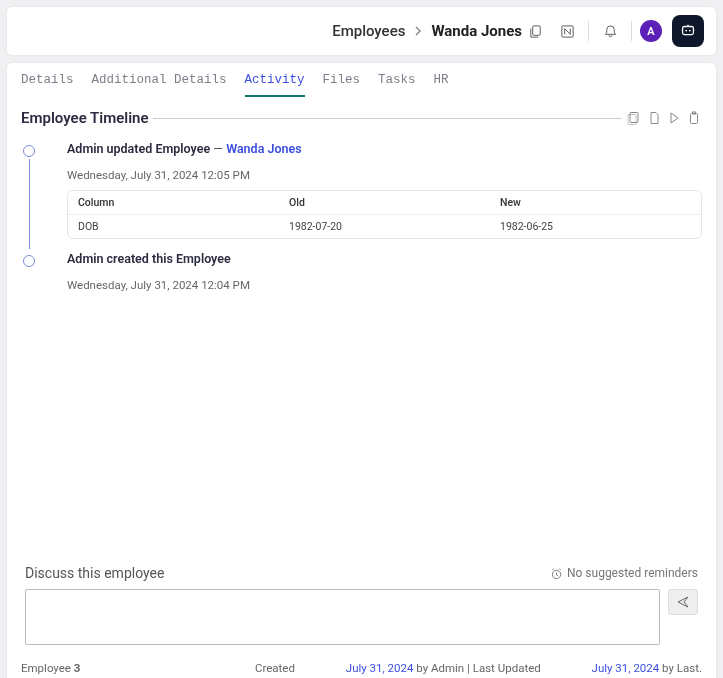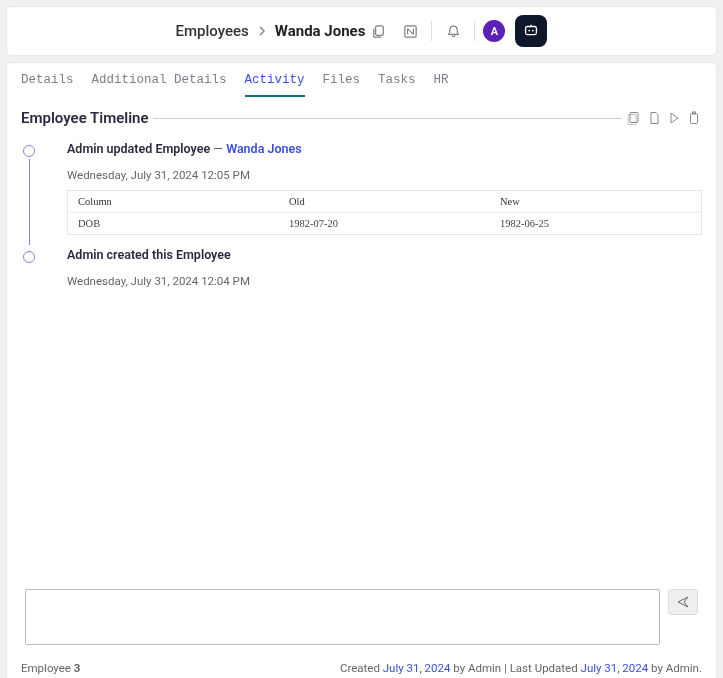--- a/index.html
+++ b/index.html
@@ -11,21 +11,21 @@
     overflow: hidden;
     color: #333;
   }
   .header-bar {
     background: #fff;
     border-radius: 6px;
     margin: 6px 6px 0 6px;
     padding: 8px 12px;
     display: flex;
     align-items: center;
-    justify-content: center;
+    justify-content: flex-end;
     border: 1px solid #e8e8ec;
   }
   .breadcrumb {
     display: flex;
     align-items: center;
     gap: 8px;
     font-size: 15px;
   }
   .breadcrumb .parent { color: #333; font-weight: 500; }
   .breadcrumb .chev { color: #888; }
@@ -89,23 +89,22 @@
   .tl-dot { width: 12px; height: 12px; border: 1.5px solid #7b8ad6; border-radius: 50%; background: #fff; margin-top: 4px; }
   .tl-line { width: 1px; flex: 1; background: #7b8ad6; margin: 2px 0; }
   .tl-body { flex: 1; padding-bottom: 12px; }
   .tl-title { font-size: 12.5px; font-weight: 600; color: #2a2a40; }
   .tl-title .link { color: #3c4ee0; font-weight: 600; }
   .tl-title .dash { color: #555; font-weight: 400; }
   .tl-date { font-size: 11.5px; color: #666; margin-top: 12px; }
   .change-table {
     margin-top: 8px;
     border: 1px solid #e5e5ea;
-    border-radius: 0;
+    border-radius: 6px;
     overflow: hidden;
-    font-family: Liberation Serif, serif;
   }
   .ct-header, .ct-row { display: flex; font-size: 10.5px; }
   .ct-header { background: #fff; border-bottom: 1px solid #eee; }
   .ct-cell { padding: 5px 10px; flex: 1; color: #444; }
   .ct-header .ct-cell { color: #333; font-weight: 500; }
   .discuss-area {
     margin-top: auto;
     padding: 0 18px 8px 18px;
   }
   .discuss-header {
@@ -127,21 +126,21 @@
     background: #eee; border: 1px solid #ddd; border-radius: 3px;
     display: flex; align-items: center; justify-content: center;
     color: #666;
   }
   .footer {
     display: flex; justify-content: space-between;
     padding: 8px 14px 10px 14px;
     font-size: 11.5px; color: #666;
   }
   .footer-right { color: #666; }
-  .footer-right .blue { color: #3c4ee0; }
+  .footer-right .blue { color: #3c4ee0; margin-left: 48px; }
   svg { display: block; }
 </style>
 </head>
 <body>
 
 <div class="header-bar">
   <div class="breadcrumb">
     <span class="parent">Employees</span>
     <span class="chev">
       <svg width="10" height="10" viewBox="0 0 10 10">
@@ -255,31 +254,43 @@
       <div class="tl-body">
         <div class="tl-title">
           <span>Admin created this Employee</span>
         </div>
         <div class="tl-date">Wednesday, July 31, 2024 12:04 PM</div>
       </div>
     </div>
   </div>
 
   <div class="discuss-area">
+    <div class="discuss-header">
+      <div>Discuss this employee</div>
+      <div class="reminders">
+        <span>
+          <svg width="13" height="13" viewBox="0 0 14 14">
+              <circle cx="7" cy="8" r="4.5" stroke="currentColor" fill="none"></circle>
+              <path d="M7 6v2.5l1.5 1M4 2L2.5 3M10 2l1.5 1" stroke="currentColor" fill="none"></path>
+            </svg>
+        </span>
+        <span>No suggested reminders</span>
+      </div>
+    </div>
     <div class="discuss-row">
       <textarea class="discuss-box" style=""></textarea>
       <div class="send-btn">
         <svg width="14" height="14" viewBox="0 0 14 14">
             <path d="M2 7l10-5-4 5 4 5z" stroke="currentColor" fill="none" stroke-linejoin="round"></path>
           </svg>
       </div>
     </div>
   </div>
 
   <div class="footer">
     <div>
       <span>Employee </span><strong>3</strong>
     </div>
     <div class="footer-right">
-      <span>Created </span><span class="blue">July 31, 2024</span><span> by Admin</span><span> | </span><span>Last Updated </span><span class="blue">July 31, 2024</span><span> by Admin.</span>
+      <span>Created </span><span class="blue">July 31, 2024</span><span> by Admin</span><span> | </span><span>Last Updated </span><span class="blue">July 31, 2024</span><span> by Last.</span>
     </div>
   </div>
 </div>
 
 </body></html>

